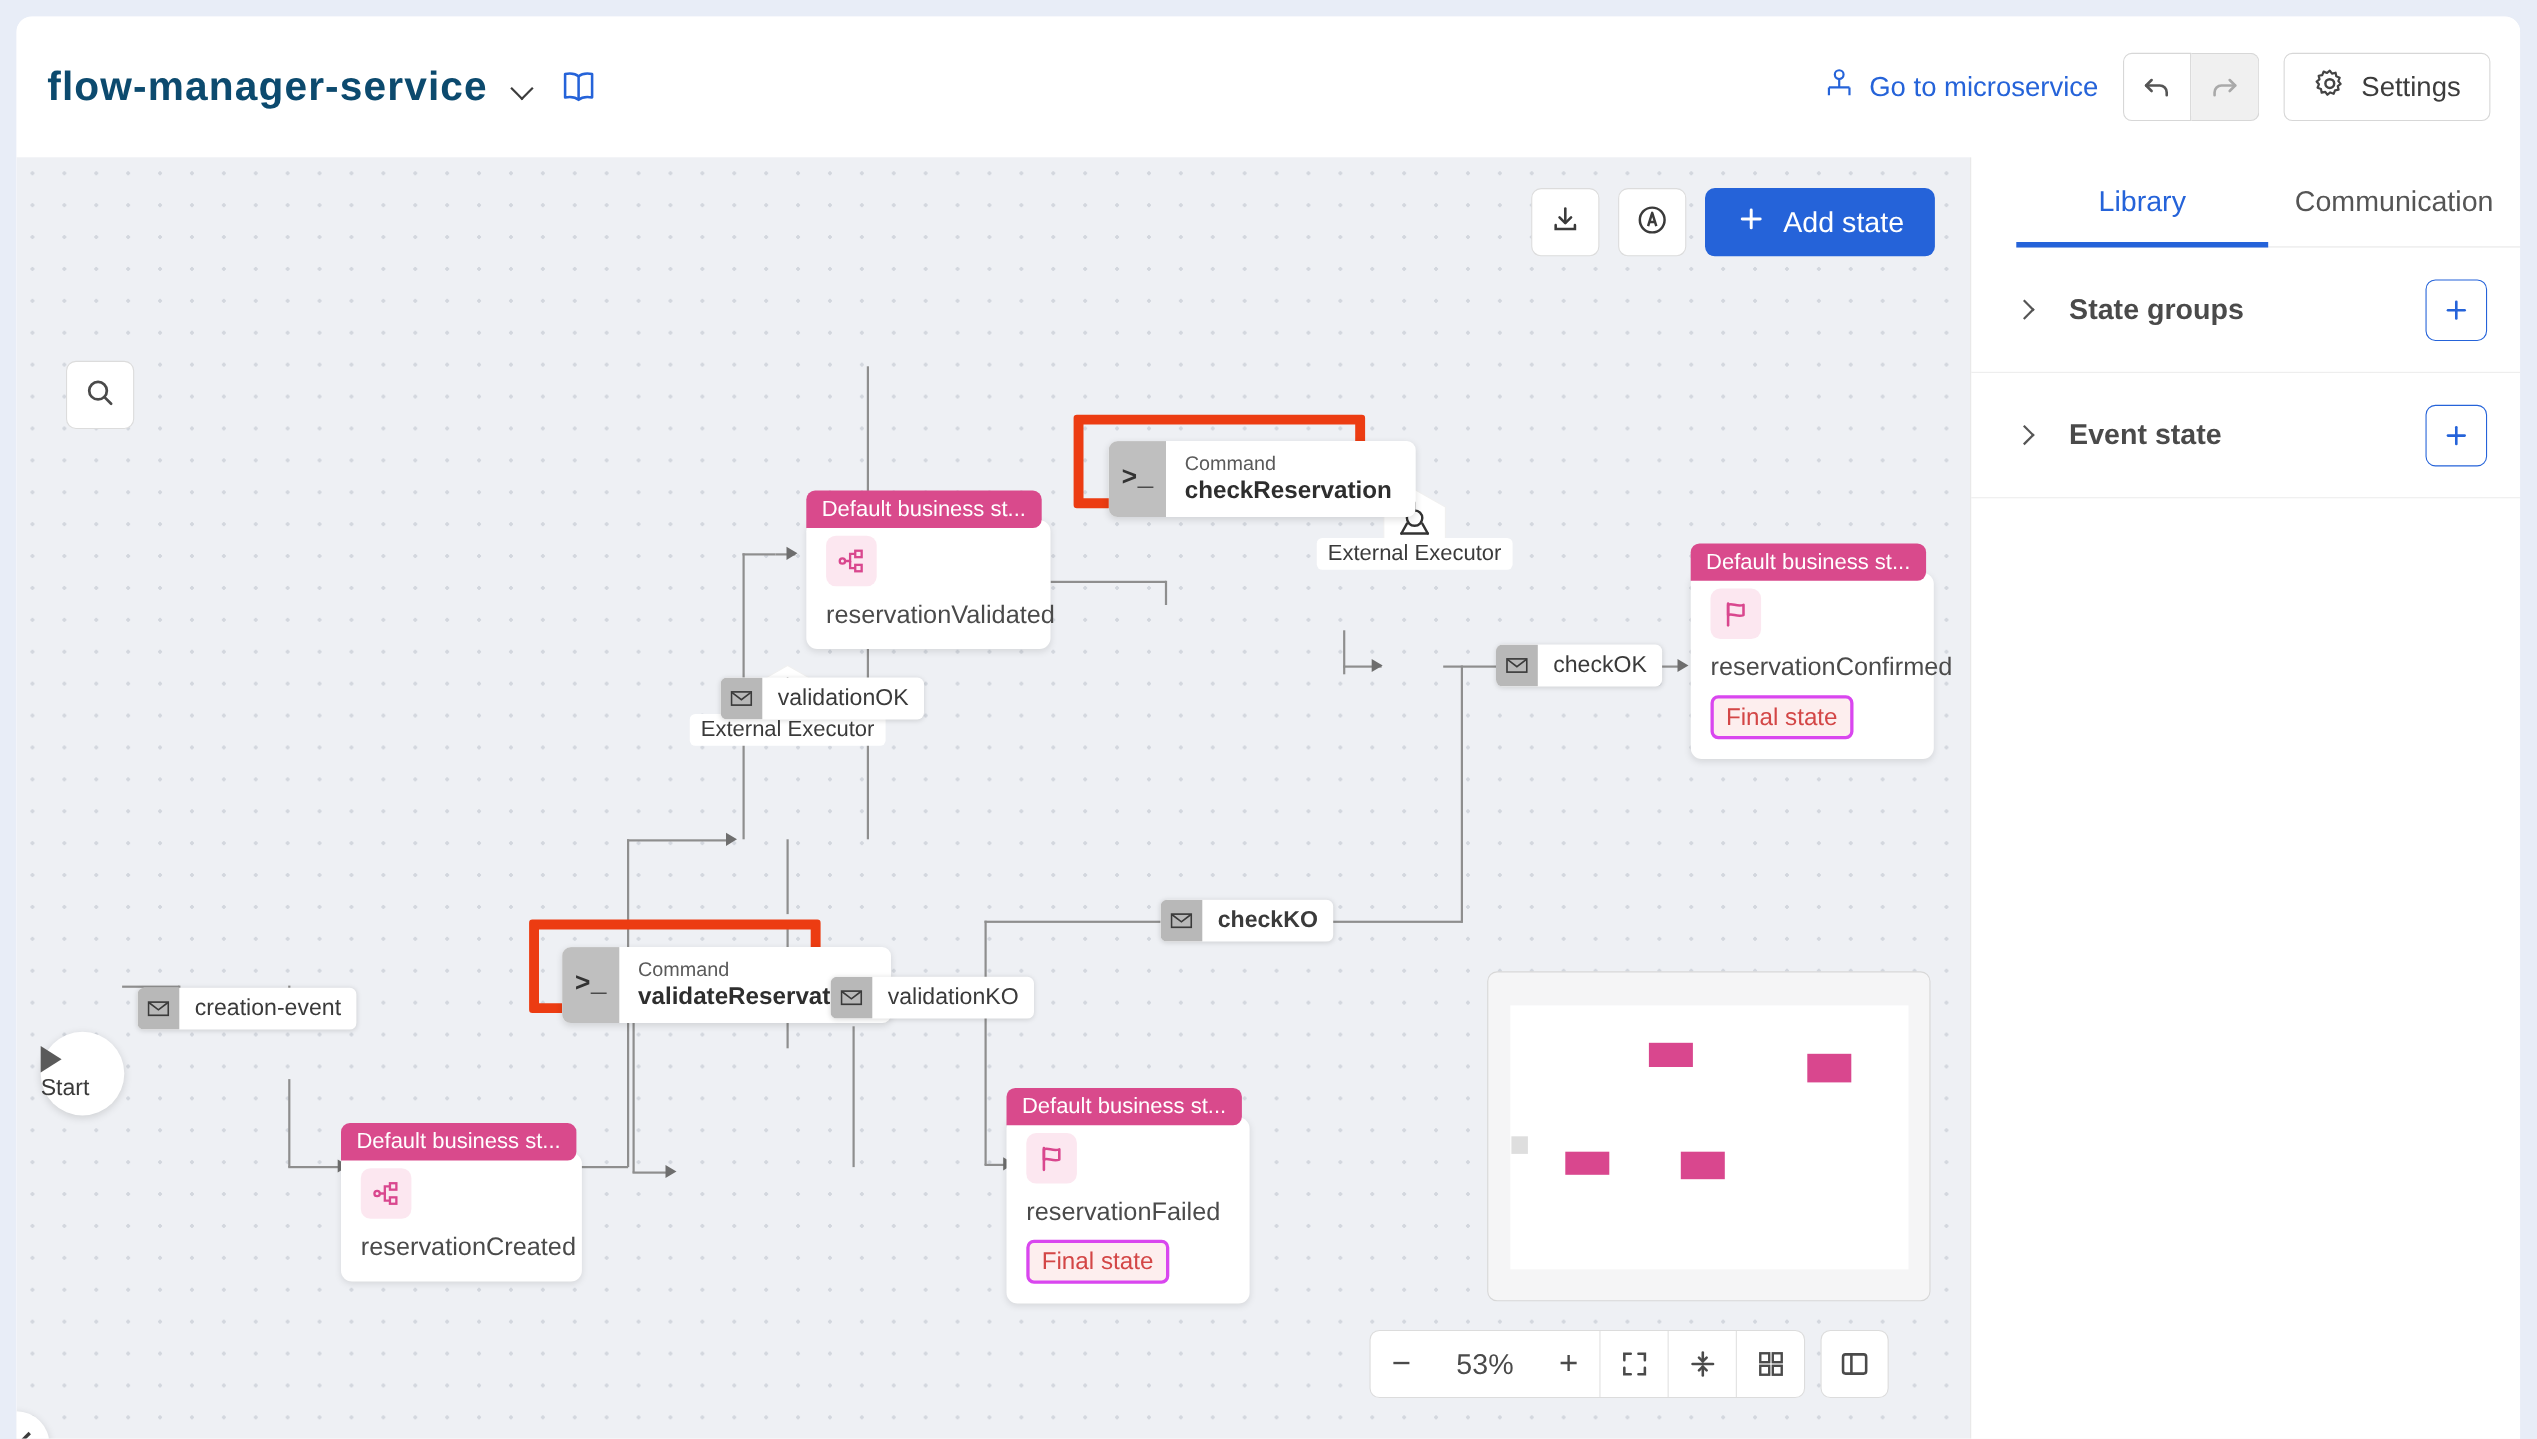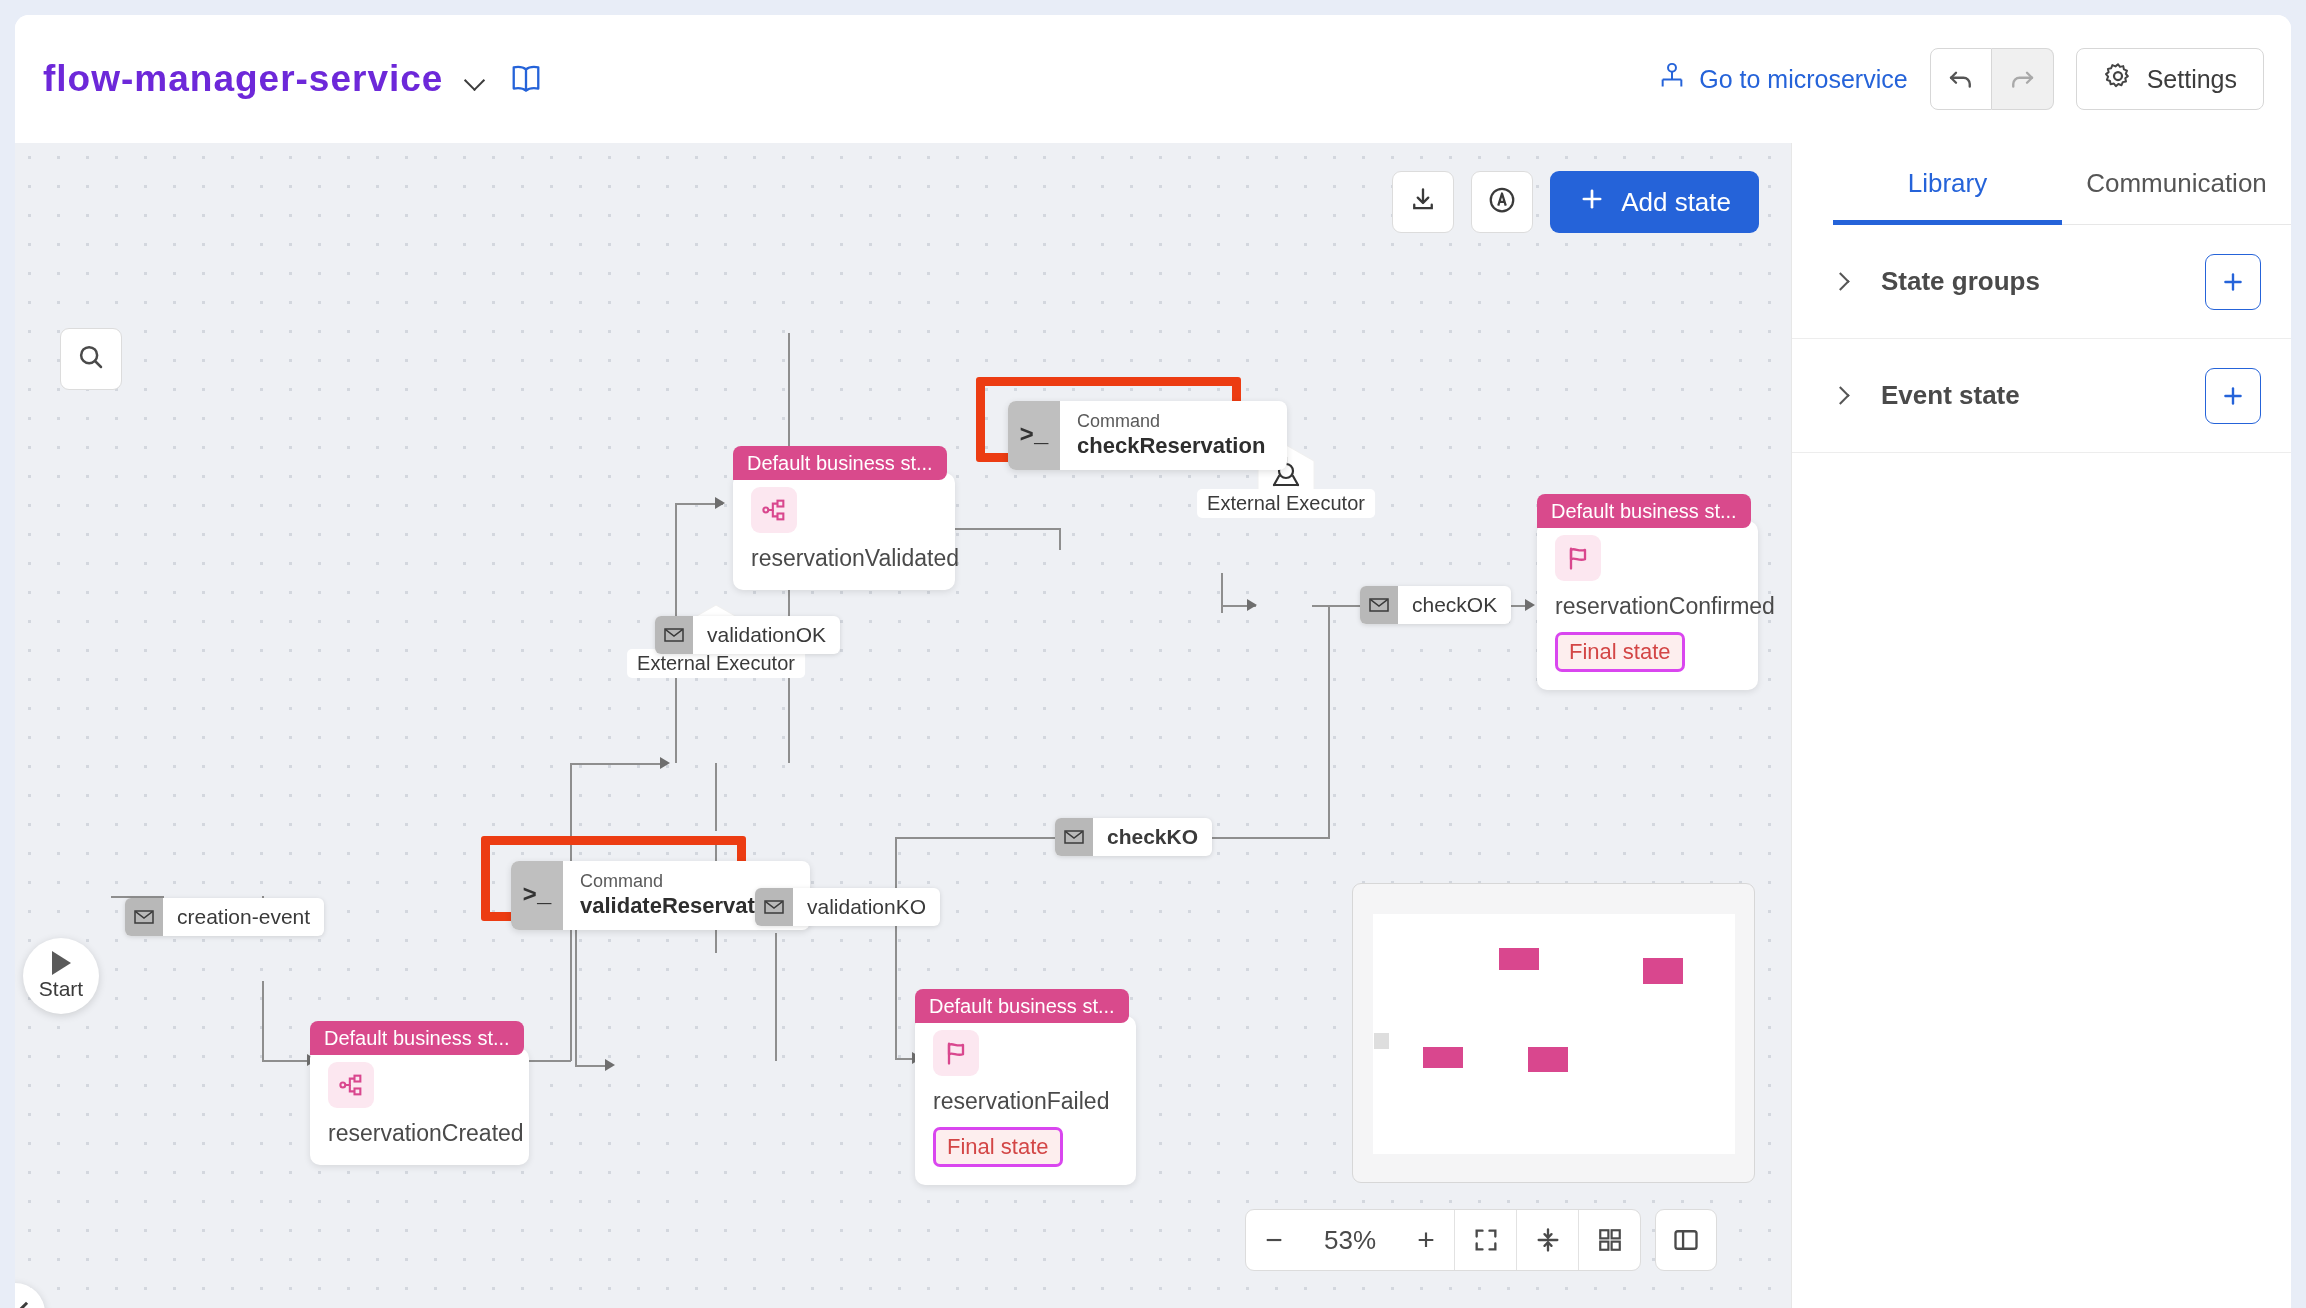--- a/index.html
+++ b/index.html
@@ -20,21 +20,21 @@
 
   
   #header {
     position: absolute; left: 0; top: 0;
     width: 2276px; height: 128px;
     background: #fff;
     display: flex; align-items: center;
   }
   #title-block { display: flex; align-items: center; margin-left: 28px; gap: 22px; }
   #app-title {
-    font-size: 37px; font-weight: bold; color: #6d28d9; letter-spacing: 1px;
+    font-size: 37px; font-weight: bold; color: #0c4a6e; letter-spacing: 1px;
   }
   .chev-down {
     width: 22px; height: 13px; position: relative; cursor: pointer;
   }
   .chev-down::before {
     content: ""; position: absolute; left: 2px; top: 0;
     width: 13px; height: 13px;
     border-right: 2.6px solid #3c3c3c; border-bottom: 2.6px solid #3c3c3c;
     transform: rotate(45deg);
   }
@@ -157,23 +157,23 @@
   .event-icon { width: 38px; background: #b8b8b8; display: flex; align-items: center; justify-content: center; }
   .event-label { padding: 0 14px; display: flex; align-items: center; font-size: 21px; color: #3a3a3a; white-space: nowrap; }
 
   .hex-node { position: absolute; z-index: 16; }
   .hex-label {
     position: absolute; top: 46px; left: 50%; transform: translateX(-50%);
     background: #fff; border-radius: 5px; padding: 3px 10px;
     font-size: 20px; color: #3a3a3a; white-space: nowrap;
   }
   #start-node {
-    position: absolute; left: 8px; top: 795px; width: 76px; height: 76px;
+    position: absolute; left: 22px; top: 795px; width: 76px; height: 76px;
     background: #fff; border-radius: 50%; box-shadow: 0 2px 8px rgba(0,0,0,.14);
-    display: flex; flex-direction: column; align-items: center; justify-content: center;
+    display: flex; flex-direction: column; align-items: flex-start; justify-content: center;
     z-index: 22;
   }
   #start-node .tri {
     width: 0; height: 0; border-left: 19px solid #5a5a5a;
     border-top: 12px solid transparent; border-bottom: 12px solid transparent;
     margin-bottom: 2px;
   }
   #start-label { font-size: 21px; color: #3a3a3a; }
 
   

